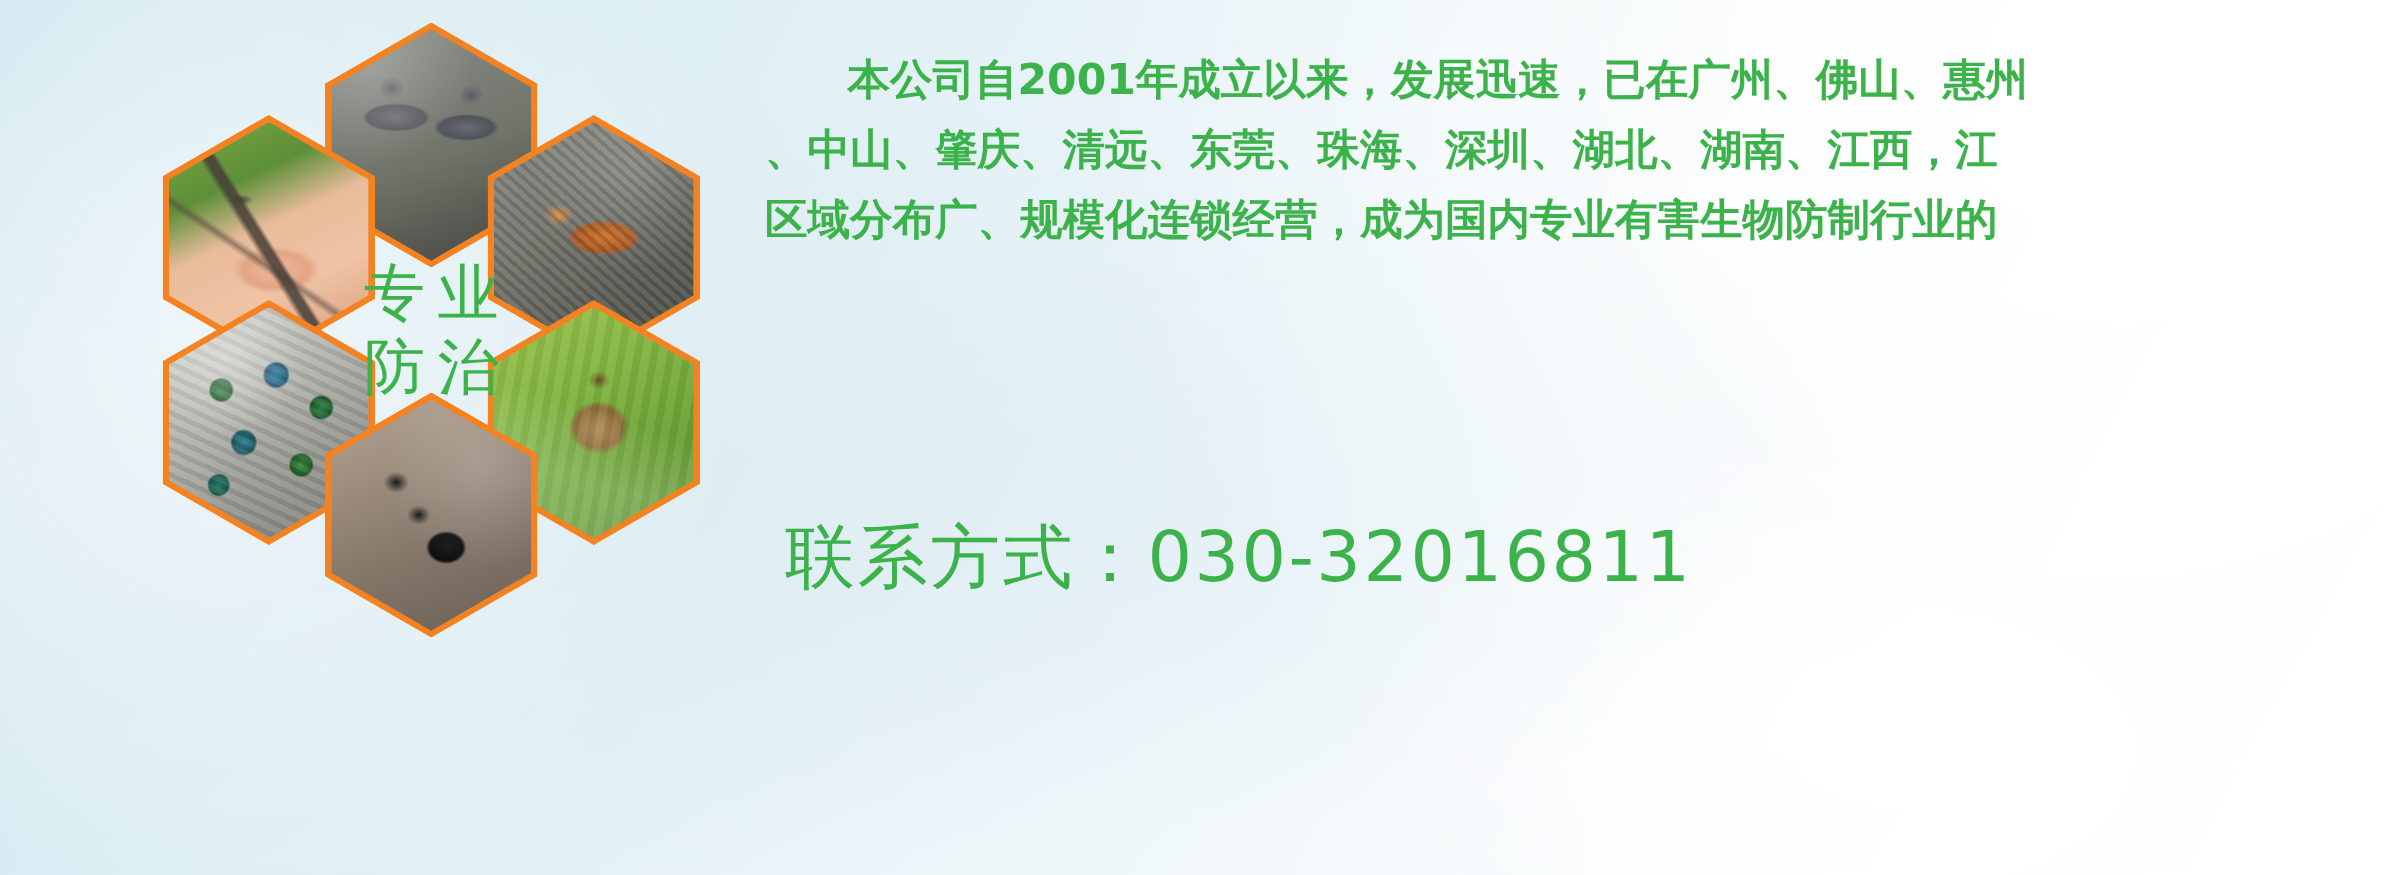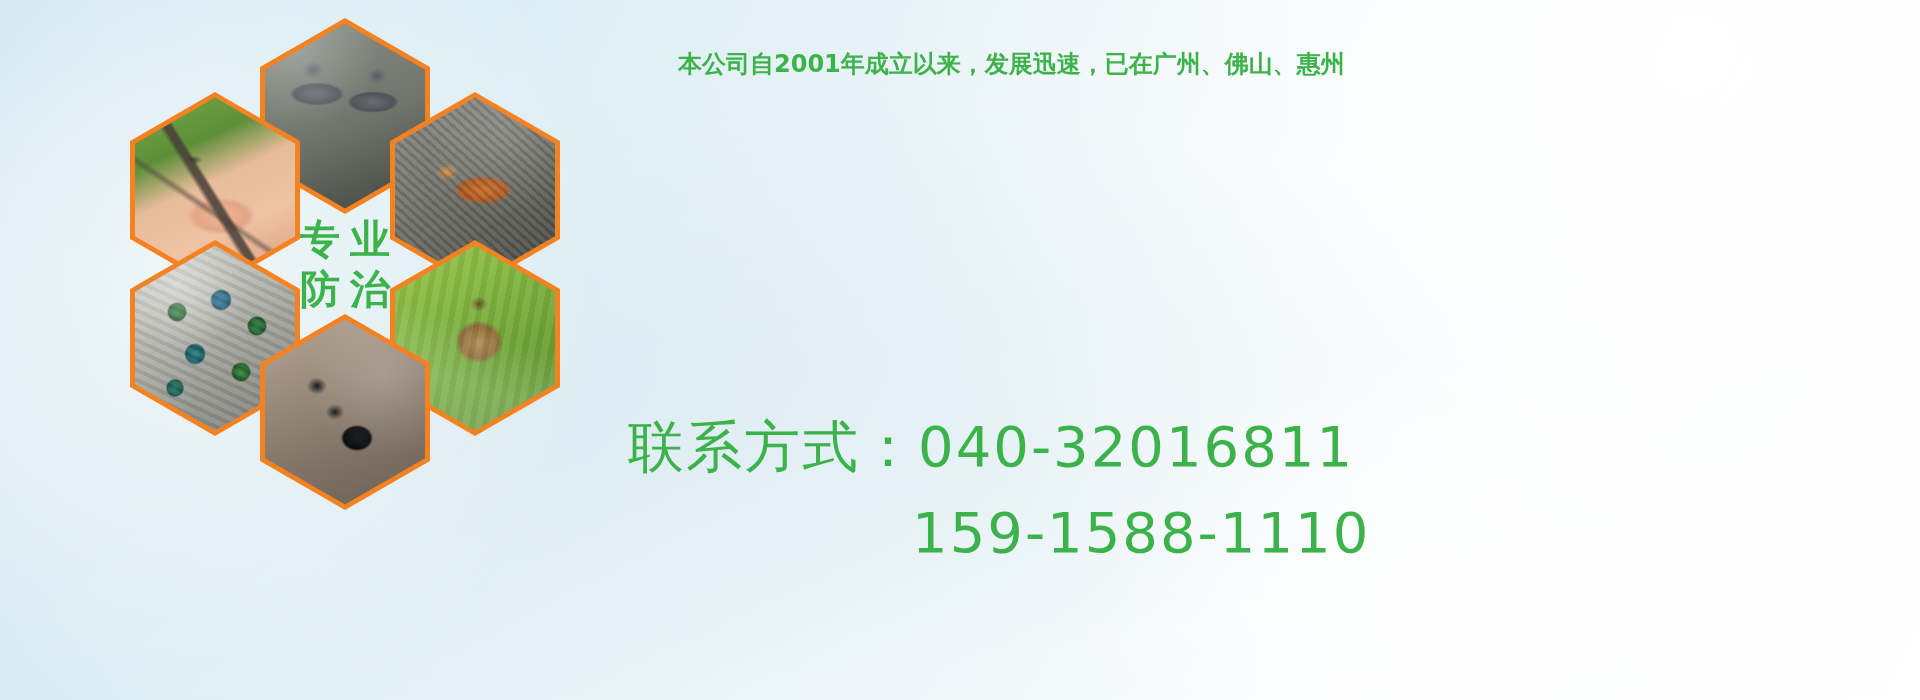--- a/index.html
+++ b/index.html
@@ -50,21 +50,21 @@
   .c-downright {left:295px; top:222px;}
   .c-bottom    {left:165px; top:296px;}
 
   .hex.center-cell{background:transparent;}
   .center-label{
     position:absolute;left:0;top:0;width:170px;height:196px;
     display:flex;flex-direction:column;align-items:center;justify-content:center;
     gap:10px;
   }
   .center-label span{
-    color:#3cb24a;font-size:40px;font-weight:bold;letter-spacing:10px;
+    color:#3cb24a;font-size:49px;font-weight:normal;letter-spacing:10px;
     text-indent:10px;line-height:1;
     font-family:"DejaVu Sans","Liberation Sans",sans-serif;
   }
 
   
   .art.rats{
     background:
       radial-gradient(ellipse 38px 16px at 52px 70px,#6d6f74 0%,#55585e 60%,rgba(85,88,94,0) 72%),
       radial-gradient(ellipse 36px 15px at 108px 78px,#6a6c72 0%,#50535a 60%,rgba(80,83,90,0) 72%),
       radial-gradient(ellipse 14px 12px at 48px 46px,#5c5f66 0%,rgba(92,95,102,0) 75%),
@@ -143,21 +143,21 @@
       repeating-linear-gradient(100deg,rgba(0,0,0,.05) 0 6px,rgba(255,255,255,.05) 6px 13px);
   }
 
   
   .copy{
     position:absolute;left:612px;top:36px;width:1272px;
   }
   .para{
     color:#3cb24a;
     font-family:"DejaVu Sans","Liberation Sans",sans-serif;
-    font-size:24px;font-weight:bold;line-height:56px;
+    font-size:34px;font-weight:bold;line-height:56px;
     white-space:nowrap;letter-spacing:0px;
   }
   .para.indent{text-indent:66px;}
 
   .contact{
     position:absolute;left:628px;top:404px;width:1280px;
   }
   .contact-line{
     color:#3cb24a;
     font-family:"DejaVu Sans","Liberation Sans",sans-serif;
@@ -216,20 +216,21 @@
       <div class="center-label">
         <span>专业</span>
         <span>防治</span>
       </div>
     </div>
 
   </div>
 
   <div class="copy">
     <div class="para indent">本公司自2001年成立以来，发展迅速，已在广州、佛山、惠州</div>
+    <div class="para">、中山、肇庆、清远、东莞、珠海、深圳、湖北、湖南、江西，江</div>
+    <div class="para">区域分布广、规模化连锁经营，成为国内专业有害生物防制行业的</div>
   </div>
 
   <div class="contact">
-    <div class="contact-line">联系方式：040-32016811</div>
-    <div class="contact-line second">159-1588-1110</div>
+    <div class="contact-line">联系方式：030-32016811</div>
   </div>
 
 </div>
 
 </body></html>

